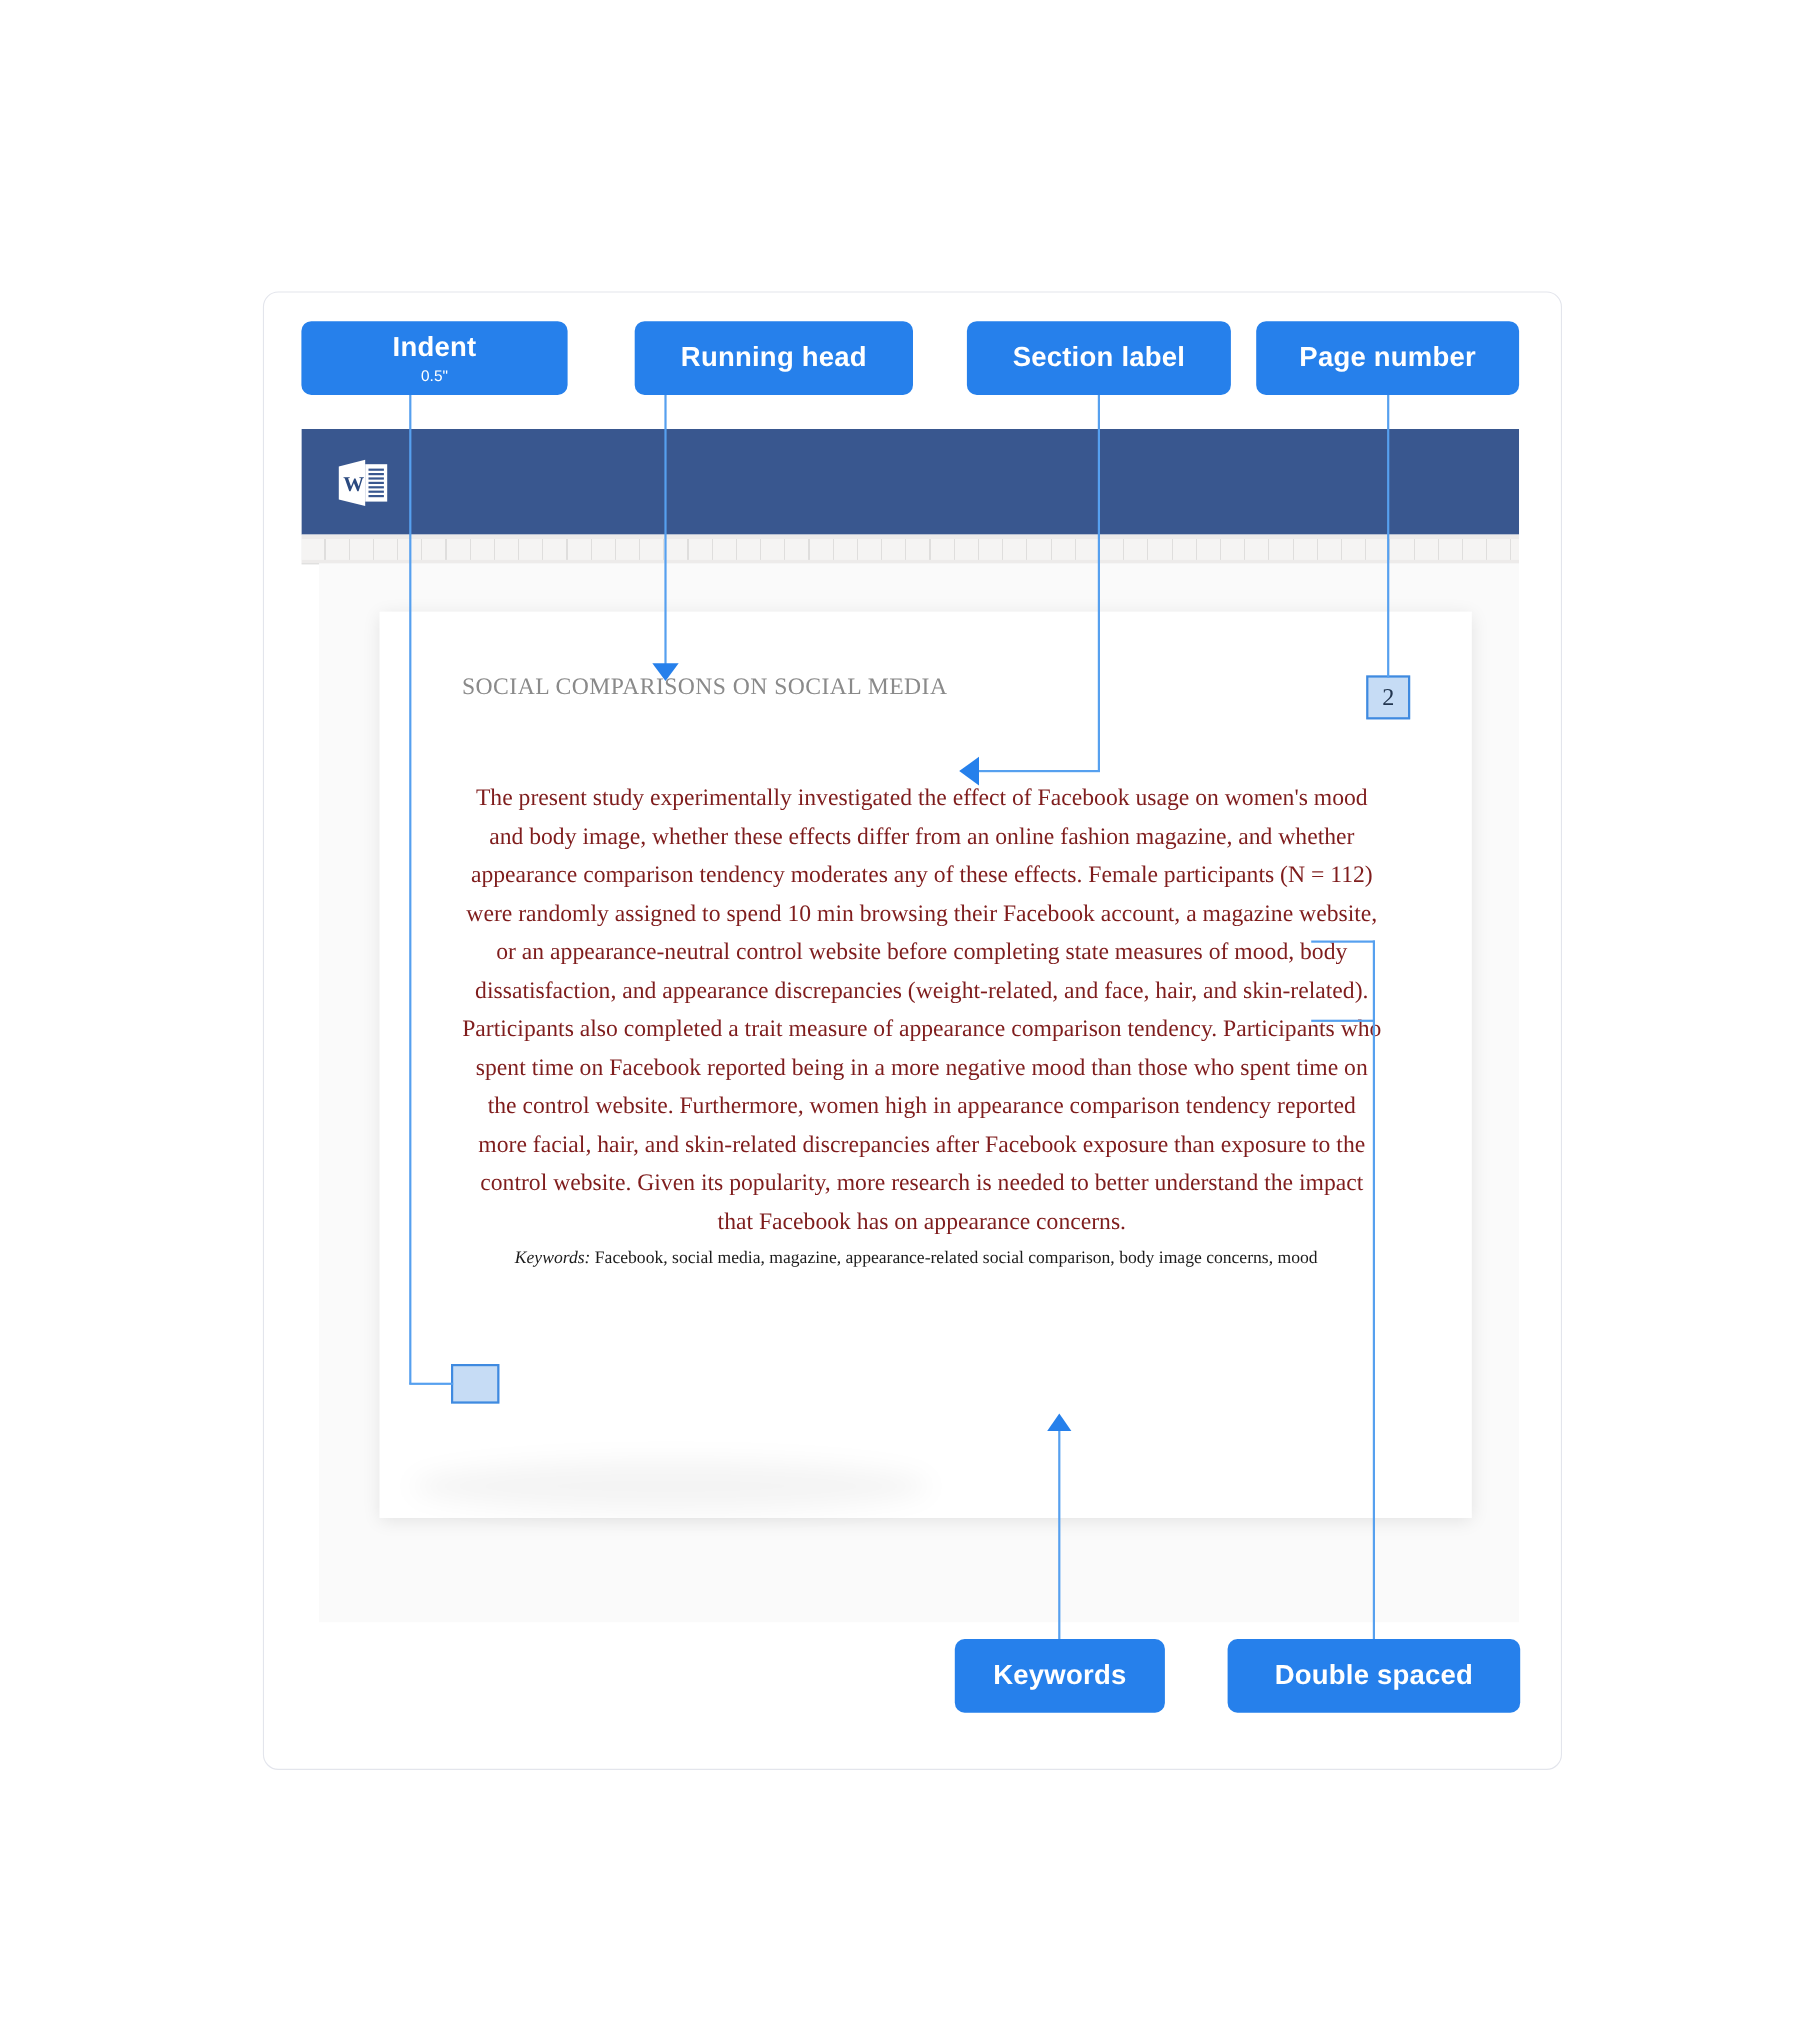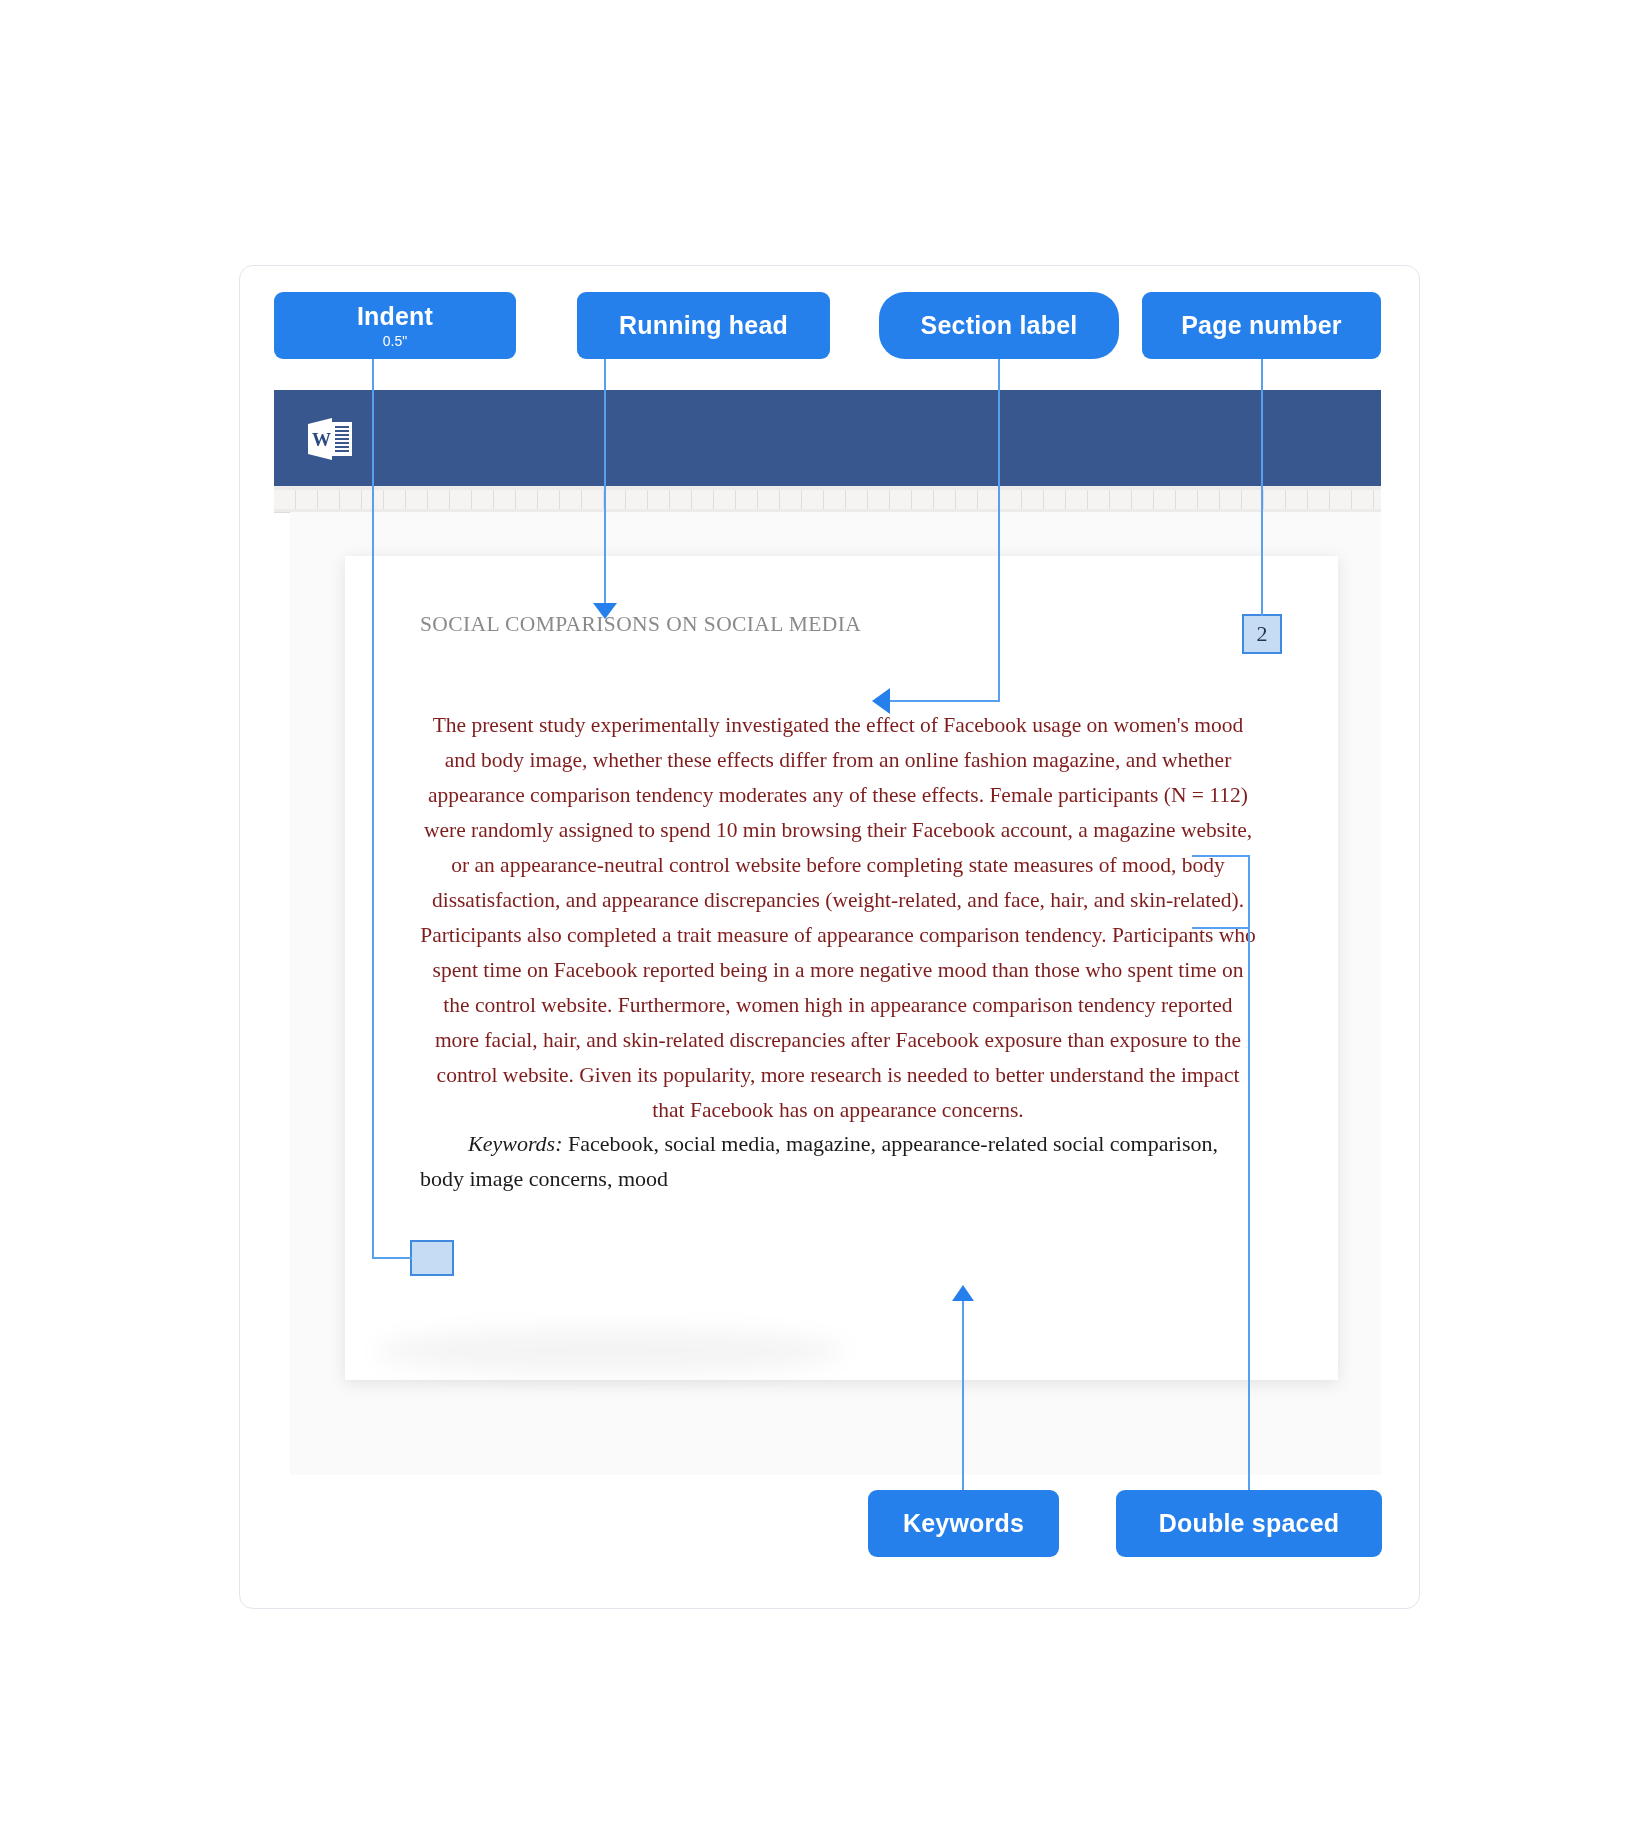--- a/index.html
+++ b/index.html
@@ -49,21 +49,21 @@
   }
   .pill .pill-sub {
     font-size: 14px;
     font-weight: normal;
     margin-top: 3px;
     line-height: 1;
   }
 
   #pill-indent       { left: 274px;  top: 292px; width: 242px; height: 67px; }
   #pill-running-head { left: 545px;  top: 292px; width: 253px; height: 67px; margin-left: 32px; }
-  #pill-section      { left: 879px;  top: 292px; width: 240px; height: 67px; border-radius: 26px; }
+  #pill-section      { left: 879px;  top: 292px; width: 240px; height: 67px; }
   #pill-page-number  { left: 1142px; top: 292px; width: 239px; height: 67px; }
   #pill-keywords     { left: 868px;  top: 1490px; width: 191px; height: 67px; }
   #pill-double       { left: 1116px; top: 1490px; width: 266px; height: 67px; }
 
   
   .conn {
     position: absolute;
     background: #56a0ef;
     z-index: 35;
   }
@@ -212,21 +212,21 @@
     font-size: 21.5px;
     line-height: 35px;
     text-align: center;
     color: #7f1d1d;
   }
   #keywords-line {
     position: absolute;
     left: 75px;
     top: 570px;
     width: 836px;
-    font-size: 22px;
+    font-size: 16px;
     line-height: 35px;
     color: #1b1b1b;
   }
   #keywords-line .kw-label {
     font-style: italic;
   }
   #keywords-indent-space { display: inline-block; width: 48px; }
 
   
   .hl-box {

